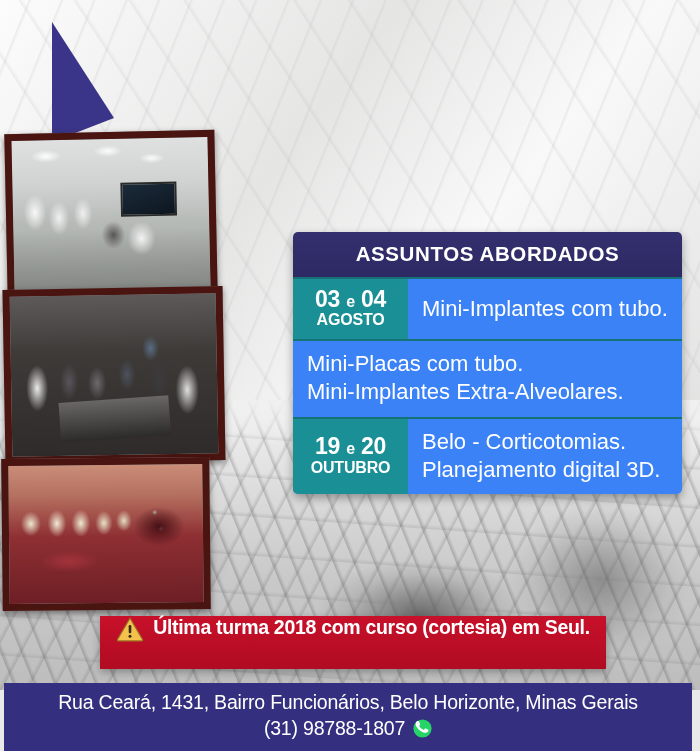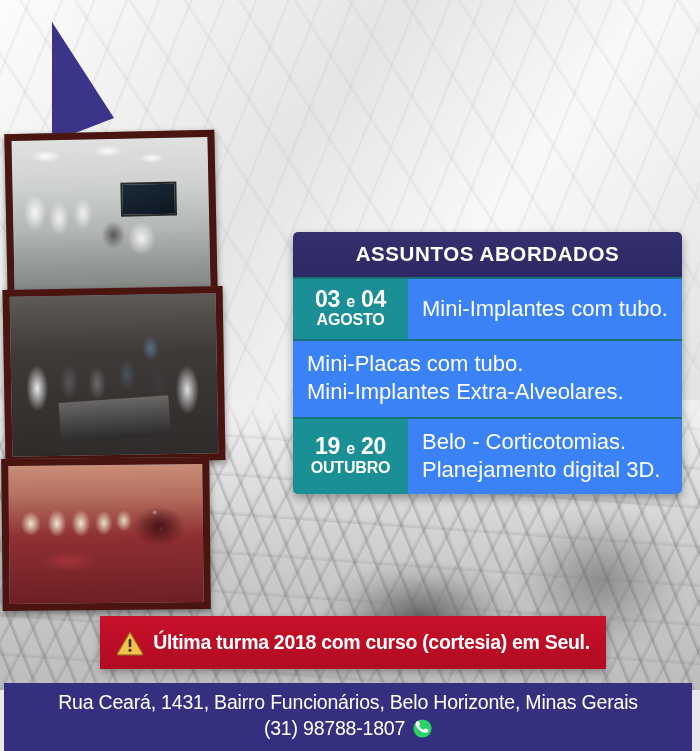--- a/index.html
+++ b/index.html
@@ -260,21 +260,21 @@
   }
   .row-body .line { white-space: nowrap; }
 
   
   .alert-banner {
     position: absolute;
     left: 100px; top: 616px;
     width: 506px; height: 53px;
     background: linear-gradient(180deg, #c8102a 0%, #b00c22 100%);
     display: flex;
-    align-items: center;
+    align-items: flex-start;
     justify-content: center;
     box-shadow: 0 3px 8px rgba(0,0,0,0.3);
   }
   .alert-icon {
     width: 28px; height: 26px;
     margin-right: 9px;
     flex: 0 0 auto;
   }
   .alert-text {
     color: #ffffff;

